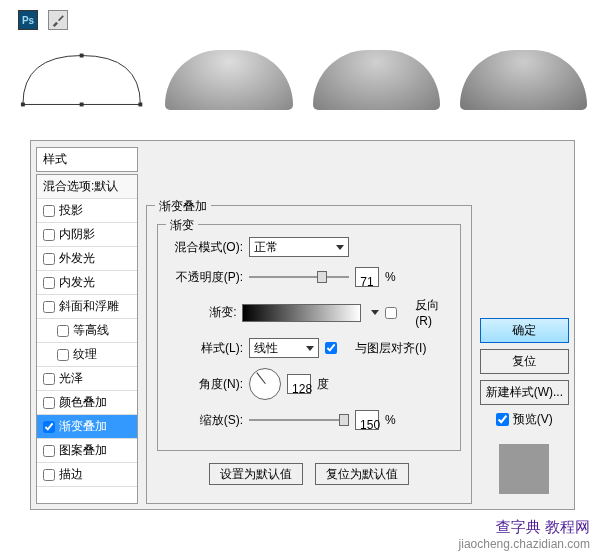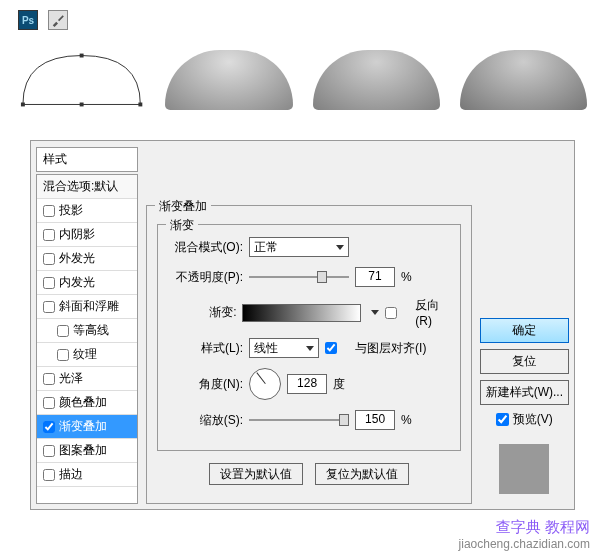--- a/index.html
+++ b/index.html
@@ -25,34 +25,34 @@
 .fieldset { border: 1px solid #999; padding: 8px 10px; position: relative; margin-top: 8px; }
 .fieldset-label { position: absolute; top: -8px; left: 8px; background: #f0f0f0; padding: 0 4px; }
 .inner-fieldset { border: 1px solid #999; padding: 12px 10px 10px 10px; position: relative; margin-top: 10px; }
 .form-row { display: flex; align-items: center; margin-bottom: 10px; gap: 6px; }
 .form-label { width: 75px; text-align: right; }
 .select-box { border: 1px solid #666; background: #fff; padding: 1px 4px; display: flex; align-items: center; justify-content: space-between; min-width: 70px; height: 20px; }
 .select-box.wide { width: 100px; }
 .caret { border-left: 4px solid transparent; border-right: 4px solid transparent; border-top: 5px solid #333; margin-left: 4px; }
 .slider-track { width: 100px; height: 2px; background: #999; position: relative; }
 .slider-thumb { position: absolute; top: -5px; width: 10px; height: 12px; background: #ddd; border: 1px solid #666; }
-.num-input { border: 1px solid #666; background: #fff; width: 40px; padding: 1px 4px; text-align: center; height: 20px; }
+.num-input { border: 1px solid #666; background: #fff; width: 24px; padding: 7px 4px; text-align: center; height: 20px; }
 .gradient-bar { width: 130px; height: 18px; border: 1px solid #666; background: linear-gradient(to right, #000, #fff); }
 .checkbox-label { display: flex; align-items: center; gap: 18px; }
 .checkbox-label input { width: 12px; height: 12px; }
 .angle-dial { width: 32px; height: 32px; border: 1px solid #666; border-radius: 50%; background: #fff; position: relative; }
 .angle-line { position: absolute; width: 14px; height: 1px; background: #333; top: 50%; left: 50%; transform-origin: 0 0; transform: rotate(-128deg); }
 .btn { background: #f0f0f0; border: 1px solid #666; padding: 2px 10px; cursor: pointer; height: 22px; }
 .right-panel { width: 105px; display: flex; flex-direction: column; gap: 6px; padding-top: 6px; }
 .right-btn { border: 1px solid #666; padding: 3px 0; text-align: center; cursor: pointer; background: #f0f0f0; }
 .right-btn.primary { background: linear-gradient(#d0f0ff, #a0e0ff); border: 1px solid #0066cc; }
 .preview-check { display: flex; align-items: center; justify-content: center; gap: 4px; }
 .preview-swatch { width: 50px; height: 50px; border: 1px solid #999; background: #999; margin: 10px auto; }
 .watermark { position: absolute; bottom: 8px; right: 15px; text-align: right; color: #888; font-size: 13px; }
-.watermark .main { color: #8b5cf6; font-size: 15px; }
+.watermark .main { color: #4c1d95; font-size: 15px; }
 </style>
 </head>
 <body>
 
 <div class="top-icons">
   <div class="ps-icon">Ps</div>
   <div class="pen-icon">
     <svg viewBox="0 0 24 24">
         <path d="M3 21l6-6 3 3-6 6-3-3zm9-9l8-8 2 2-8 8-2-2z" fill="#555"></path>
       </svg>

